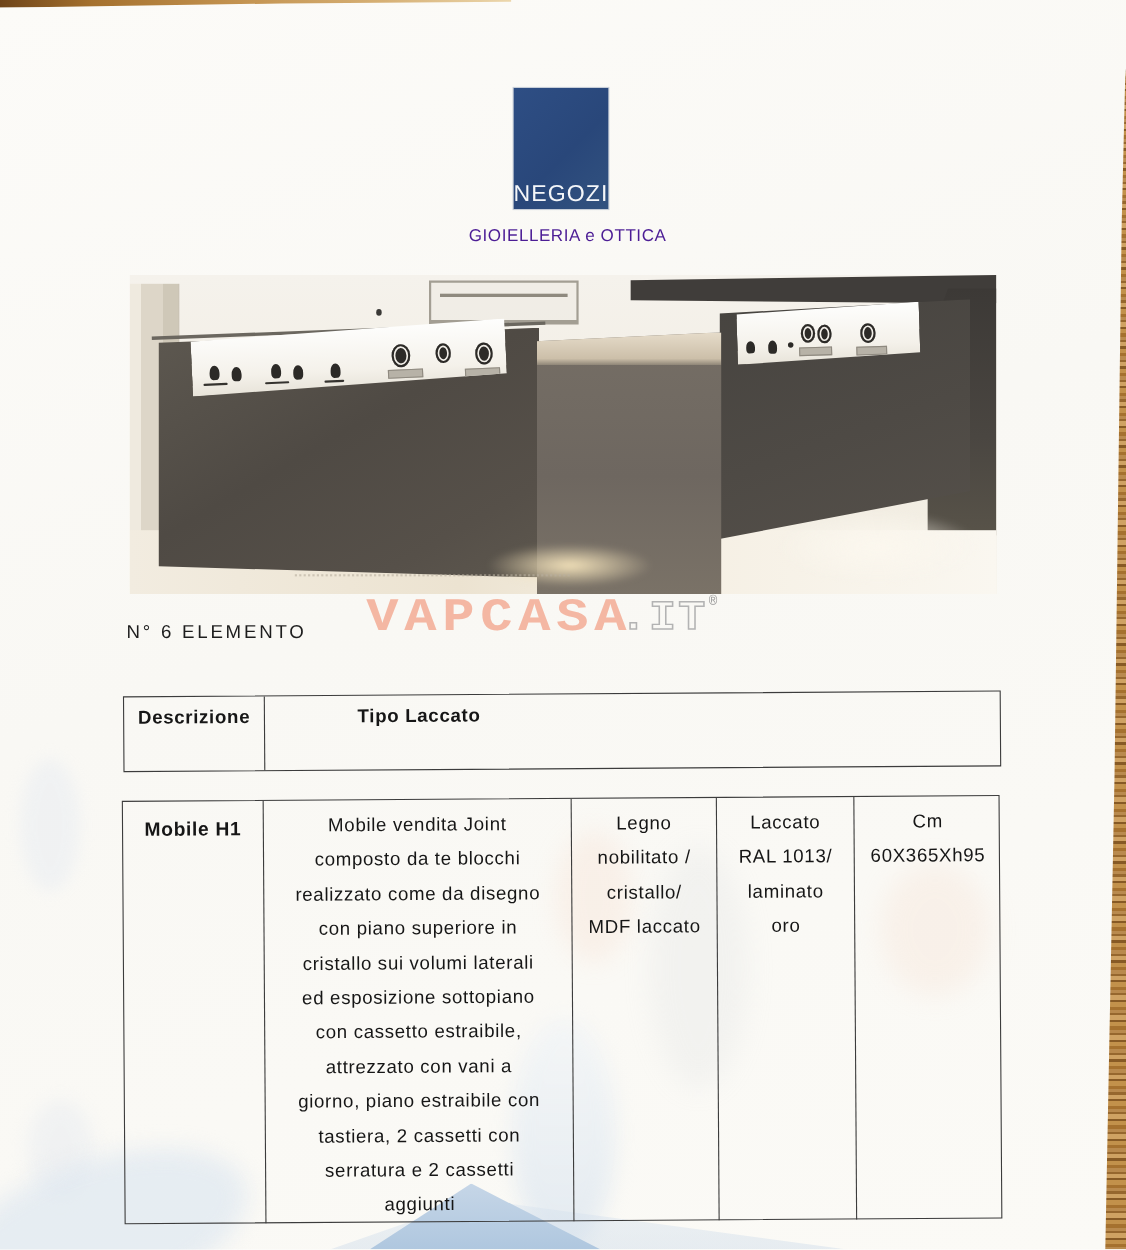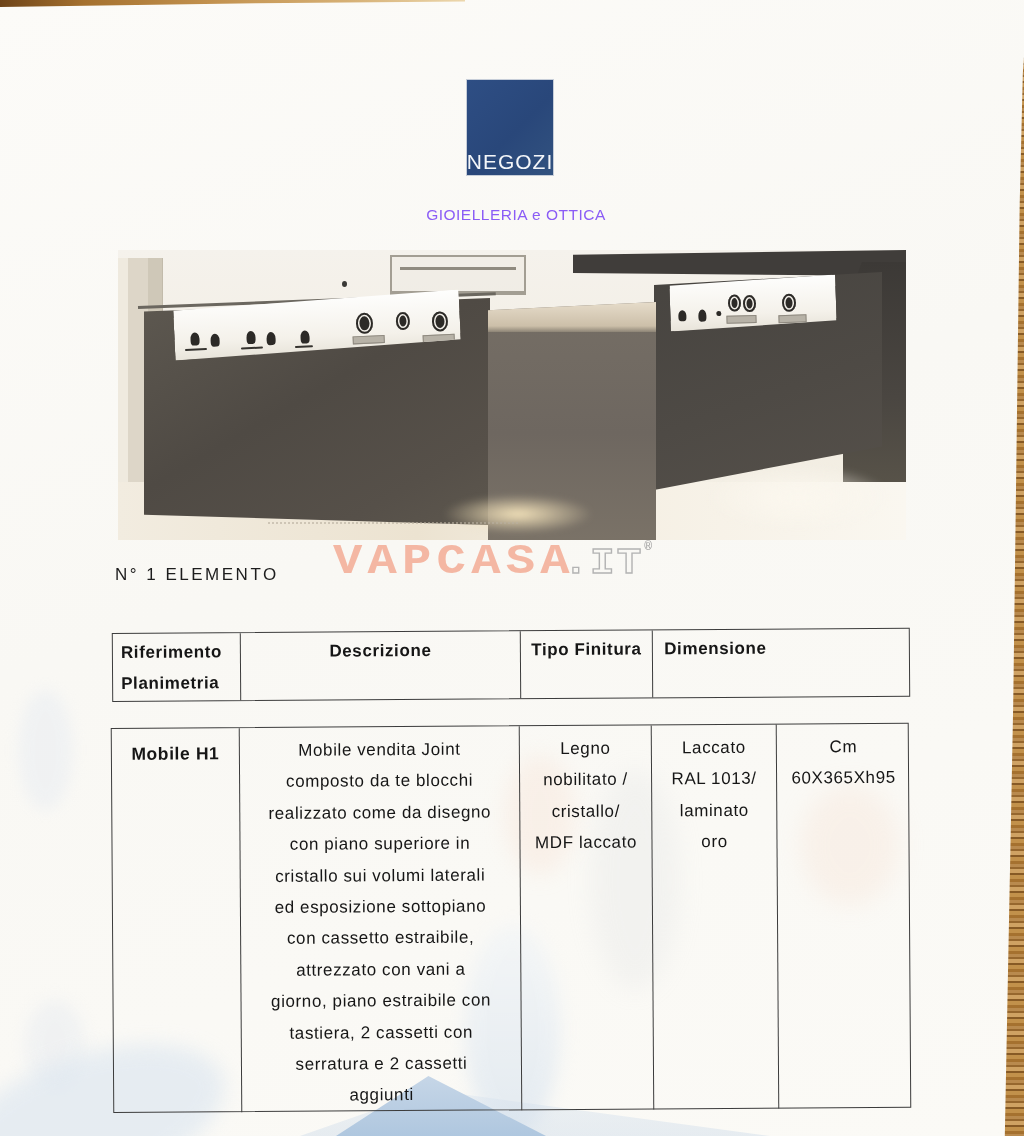--- a/index.html
+++ b/index.html
@@ -39,31 +39,31 @@
     clip-path:polygon(44% 0,100% 100%,0 100%);
   }
   .blue-mountain-wide{
     left:300px;top:1090px;width:470px;height:46px;z-index:2;opacity:.4;
     background:linear-gradient(180deg,#d8e3ef,#c7d7e8);
     clip-path:polygon(28% 0,100% 100%,0 100%);
   }
 
   
   .logo-box{
-    left:467px;top:80px;width:86px;height:95px;z-index:3;
+    left:467px;top:80px;width:86px;height:110px;z-index:3;
     background:linear-gradient(135deg,#2e4e84 0%,#29477a 55%,#32527f 100%);
     box-shadow:0 0 0 1px rgba(43,74,126,.25);
   }
   .logo-title{
     position:absolute;left:-4px;right:-4px;bottom:1px;text-align:center;
     color:#f4f6f9;font-size:21px;letter-spacing:1px;font-weight:400;
   }
   .logo-subtitle{
     left:418px;top:206px;width:196px;z-index:3;text-align:center;
-    color:#8b5cf6;font-size:15.5px;letter-spacing:.5px;
+    color:#4c1d95;font-size:15.5px;letter-spacing:.5px;
   }
 
   
   .photo{left:118px;top:250px;width:788px;height:290px;z-index:2;overflow:hidden;
     background:linear-gradient(180deg,#f5f2ec 0%,#f1ece1 62%,#f6f2e8 100%);}
   .ph{position:absolute;}
   .ph-left-col{left:0;top:8px;width:44px;height:276px;
     background:linear-gradient(90deg,#efeadf 0 10px,#ddd6c8 10px 30px,#cfc8b8 30px 44px);
     border-right:1px solid #c2bbab;}
   .ph-ceiling{left:455px;top:0;width:333px;height:26px;background:#403d3a;
@@ -195,30 +195,25 @@
   <div class="ph ph-glow-pedestal"></div>
   <div class="ph ph-shadow-line"></div>
 </div>
 
 <div class="abs watermark">
   <span class="wm-brand">VAPCASA</span>
   <span class="wm-suffix">.IT</span>
   <span class="wm-reg">®</span>
 </div>
 
-<div class="abs element-label">N° 1 ELEMENTO</div>
+<div class="abs element-label">N° 6 ELEMENTO</div>
 
 <div class="abs tbl tbl-header">
-  <div class="cell hc hc-split">
-    <span>Riferimento</span>
-    <span>Planimetria</span>
-  </div>
   <div class="cell hc">Descrizione</div>
-  <div class="cell hc">Tipo Finitura</div>
-  <div class="cell hc">Dimensione</div>
+  <div class="cell hc">Tipo Laccato</div>
 </div>
 
 <div class="abs tbl tbl-body">
   <div class="cell bc bc-ref">Mobile H1</div>
   <div class="cell bc">
       <div class="tline">Mobile vendita Joint</div>
       <div class="tline">composto da te blocchi</div>
       <div class="tline">realizzato come da disegno</div>
       <div class="tline">con piano superiore in</div>
       <div class="tline">cristallo sui volumi laterali</div>

